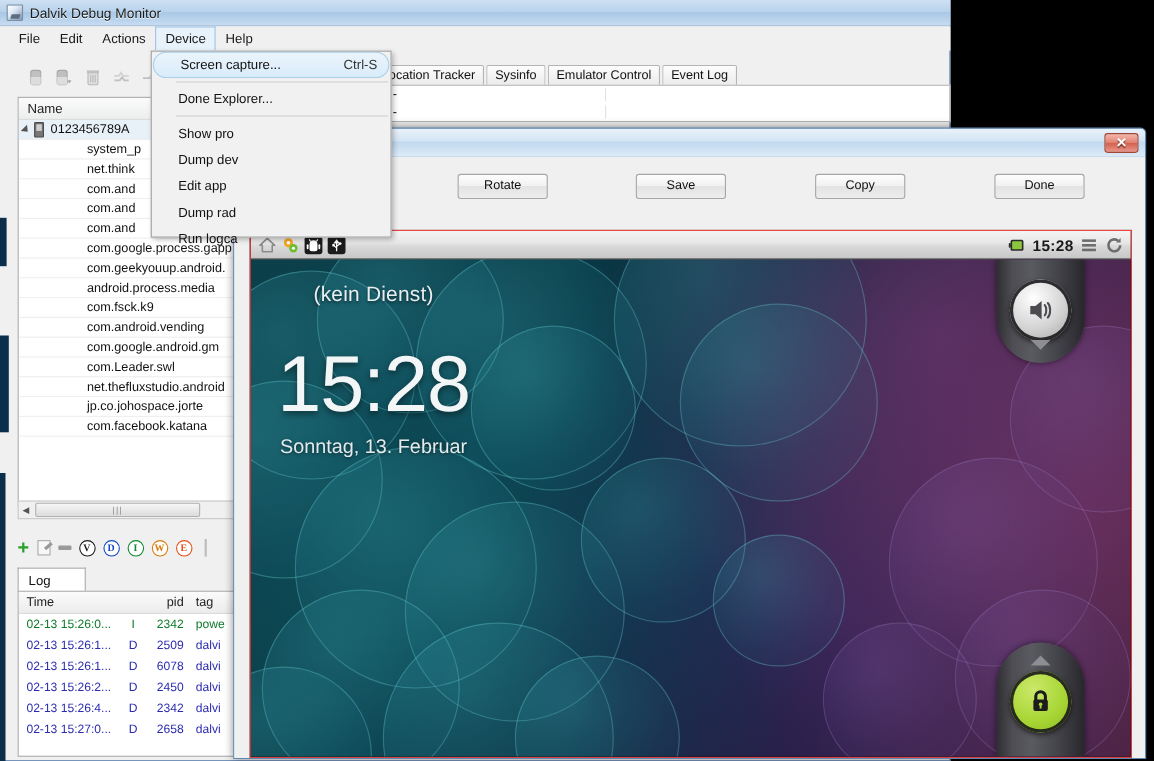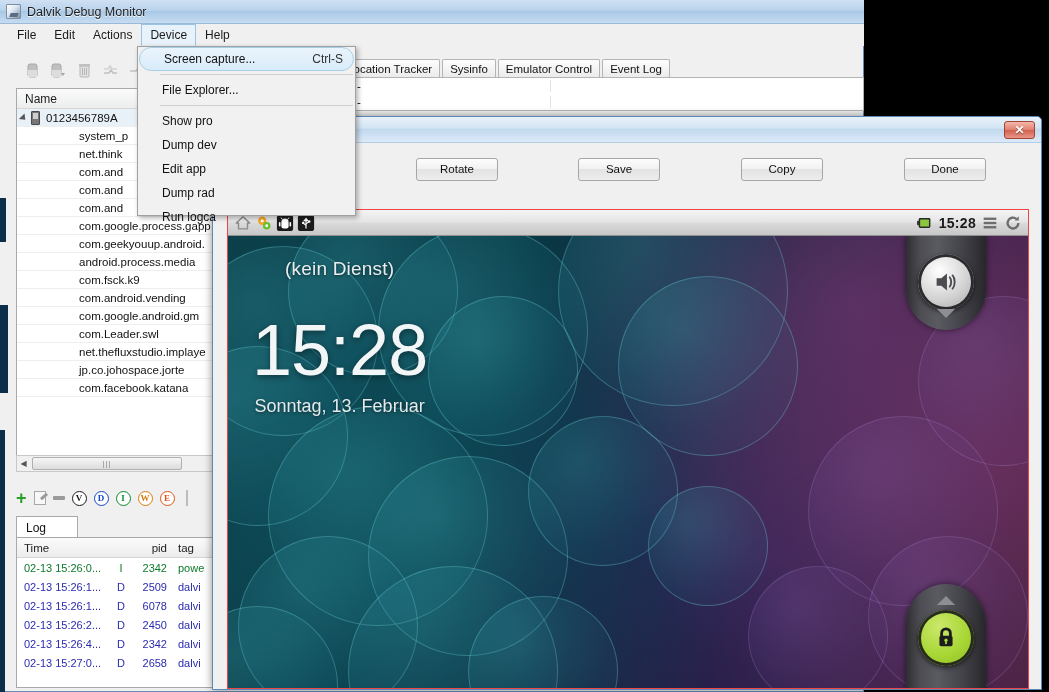--- a/index.html
+++ b/index.html
@@ -393,21 +393,21 @@
       <div class="tree-row child">
           <span>com.android.vending</span>
         </div>
       <div class="tree-row child">
           <span>com.google.android.gm</span>
         </div>
       <div class="tree-row child">
           <span>com.Leader.swl</span>
         </div>
       <div class="tree-row child">
-          <span>net.thefluxstudio.implaye</span>
+          <span>net.thefluxstudio.android</span>
         </div>
       <div class="tree-row child">
           <span>jp.co.johospace.jorte</span>
         </div>
       <div class="tree-row child">
           <span>com.facebook.katana</span>
         </div>
     </div>
 
     <div id="hscroll">
@@ -494,21 +494,21 @@
       </div>
     </div>
 
     <div id="device-menu">
       <div class="mi sel">
         <span>Screen capture...</span>
         <span class="sc">Ctrl-S</span>
       </div>
       <div class="mi-sep"></div>
       <div class="mi">
-        <span>File Explorer...</span>
+        <span>Done Explorer...</span>
       </div>
       <div class="mi-sep"></div>
       <div class="mi">
         <span>Show pro</span>
       </div>
       <div class="mi">
         <span>Dump dev</span>
       </div>
       <div class="mi">
         <span>Edit app</span>

